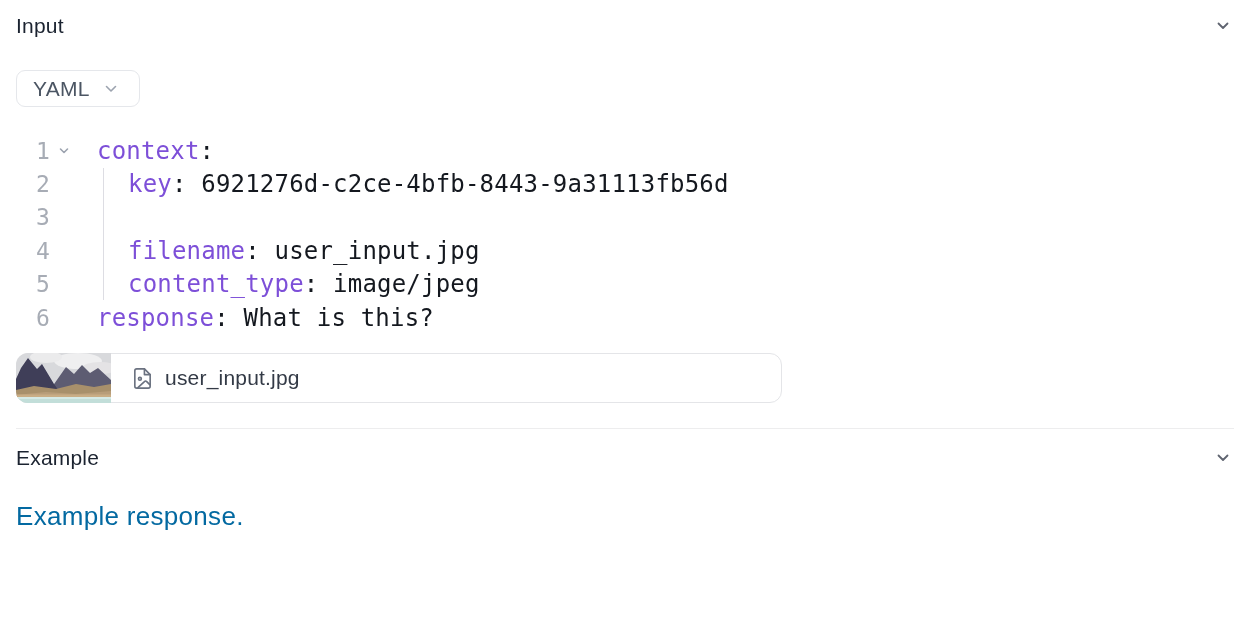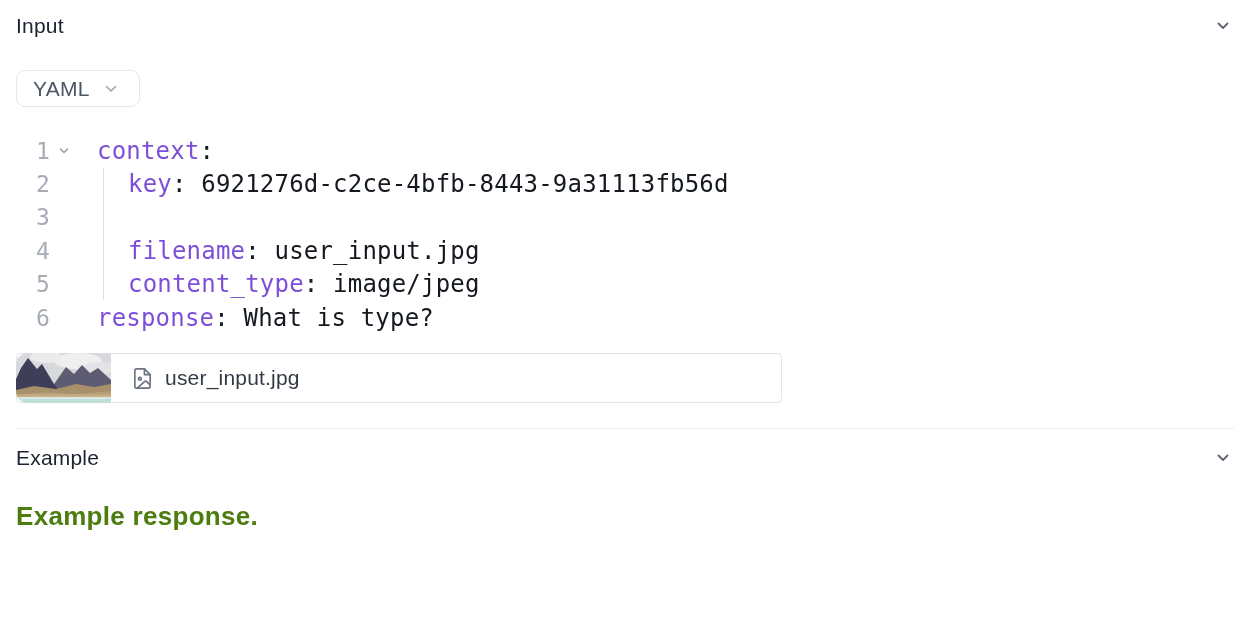--- a/index.html
+++ b/index.html
@@ -58,42 +58,42 @@
   .indent-guide {
     position: absolute; left: 87px; top: 34px; width: 1px; height: 132px;
     background: #dddde3;
   }
 
   
   .attachment {
     position: relative;
     margin-top: 19px;
     width: 766px; height: 50px;
-    border: 1px solid #e4e5e8; border-radius: 4px;
+    border: 1px solid #e4e5e8; border-radius: 12px;
     display: flex; align-items: center;
     padding-left: 114px;
     background: #fff;
     cursor: pointer;
   }
   .thumb {
     position: absolute; left: -1px; top: -1px;
     width: 95px; height: 50px;
     border-radius: 12px 0 0 12px; overflow: hidden;
     display: block;
   }
   .thumb svg { display: block; width: 95px; height: 50px; }
   .file-icon { display: inline-flex; margin-right: 11px; }
   .file-icon svg { width: 23px; height: 23px; stroke: #6b7280; }
   .fname { font-size: 21px; color: #333a46; letter-spacing: 0.2px; }
 
   .divider { margin-top: 25px; height: 1px; background: #ededee; }
 
   .response-text {
     margin-top: 31px;
-    font-size: 26px; color: #4d7c0f; letter-spacing: 0.3px; font-weight: bold;
+    font-size: 26px; color: #0369a1; letter-spacing: 0.3px;
   }
 </style>
 </head>
 <body>
 
 <div class="page">
 
   
   <div class="section-header input">
     <div class="section-title">Input</div>
@@ -143,21 +143,21 @@
 
     <div class="code-line">
       <span class="ln">5</span>
       <span class="fold"></span>
       <span class="src indent"><span class="yaml-key">content_type</span><span class="yaml-rest">: image/jpeg</span></span>
     </div>
 
     <div class="code-line">
       <span class="ln">6</span>
       <span class="fold"></span>
-      <span class="src"><span class="yaml-key">response</span><span class="yaml-rest">: What is type?</span></span>
+      <span class="src"><span class="yaml-key">response</span><span class="yaml-rest">: What is this?</span></span>
     </div>
   </div>
 
   
   <div class="attachment">
     <span class="thumb">
       <svg viewBox="0 0 95 50" preserveAspectRatio="none">
         <rect x="0" y="0" width="95" height="50" fill="#d8d9dc"></rect>
         <ellipse cx="62" cy="8" rx="24" ry="8" fill="#efeff0"></ellipse>
         <ellipse cx="84" cy="15" rx="18" ry="6" fill="#e4e3e5"></ellipse>

